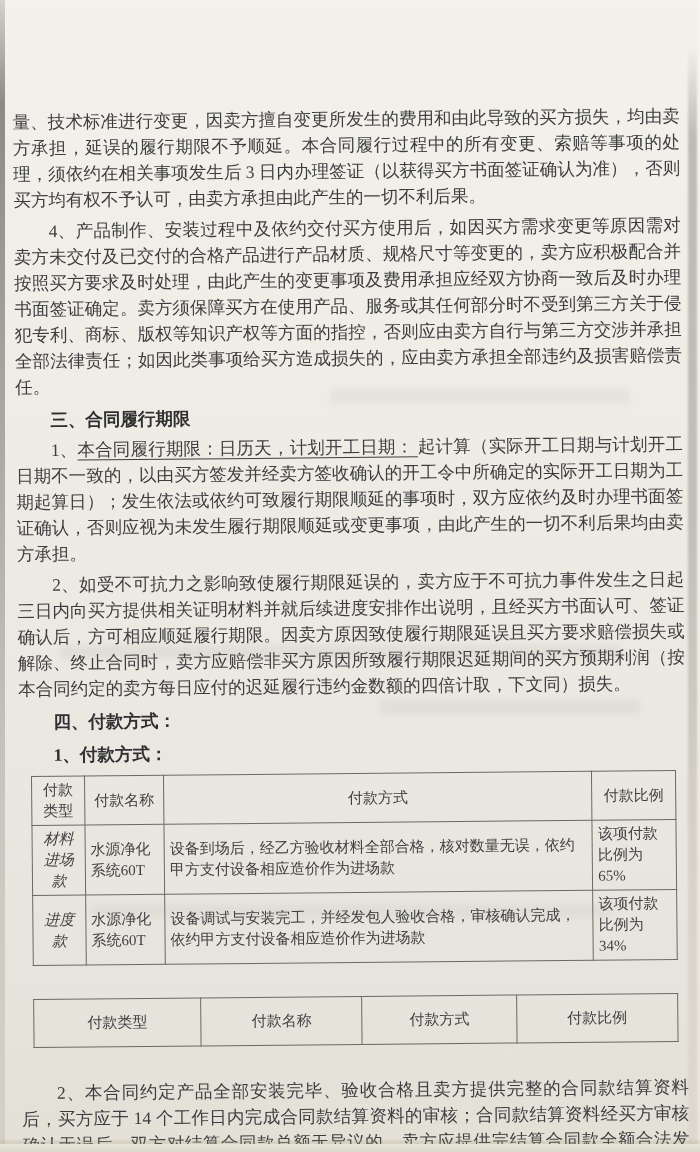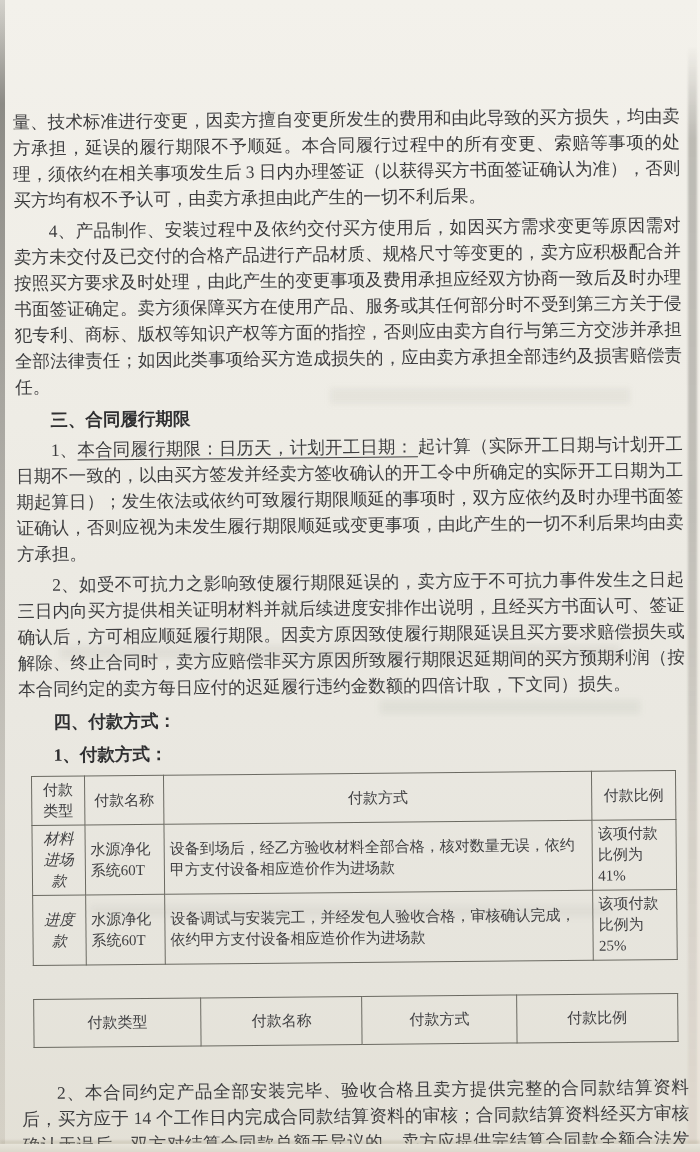--- a/index.html
+++ b/index.html
@@ -144,27 +144,27 @@
           <tr class="hdr">
         <th>付款类型</th>
         <th>付款名称</th>
         <th>付款方式</th>
         <th>付款比例</th>
       </tr>
       <tr>
         <td class="c-type">材料进场款</td>
         <td>水源净化系统60T</td>
         <td>设备到场后，经乙方验收材料全部合格，核对数量无误，依约甲方支付设备相应造价作为进场款</td>
-        <td>该项付款比例为 41%</td>
+        <td>该项付款比例为 65%</td>
       </tr>
       <tr>
         <td class="c-type">进度款</td>
         <td>水源净化系统60T</td>
         <td>设备调试与安装完工，并经发包人验收合格，审核确认完成，依约甲方支付设备相应造价作为进场款</td>
-        <td>该项付款比例为 25%</td>
+        <td>该项付款比例为 34%</td>
       </tr>
     </tbody>
       </table>
 
     <table class="tbl2">
       <colgroup>
         <col style="width:26%">
           <col style="width:25%">
           <col style="width:24%">
           <col style="width:25%">

